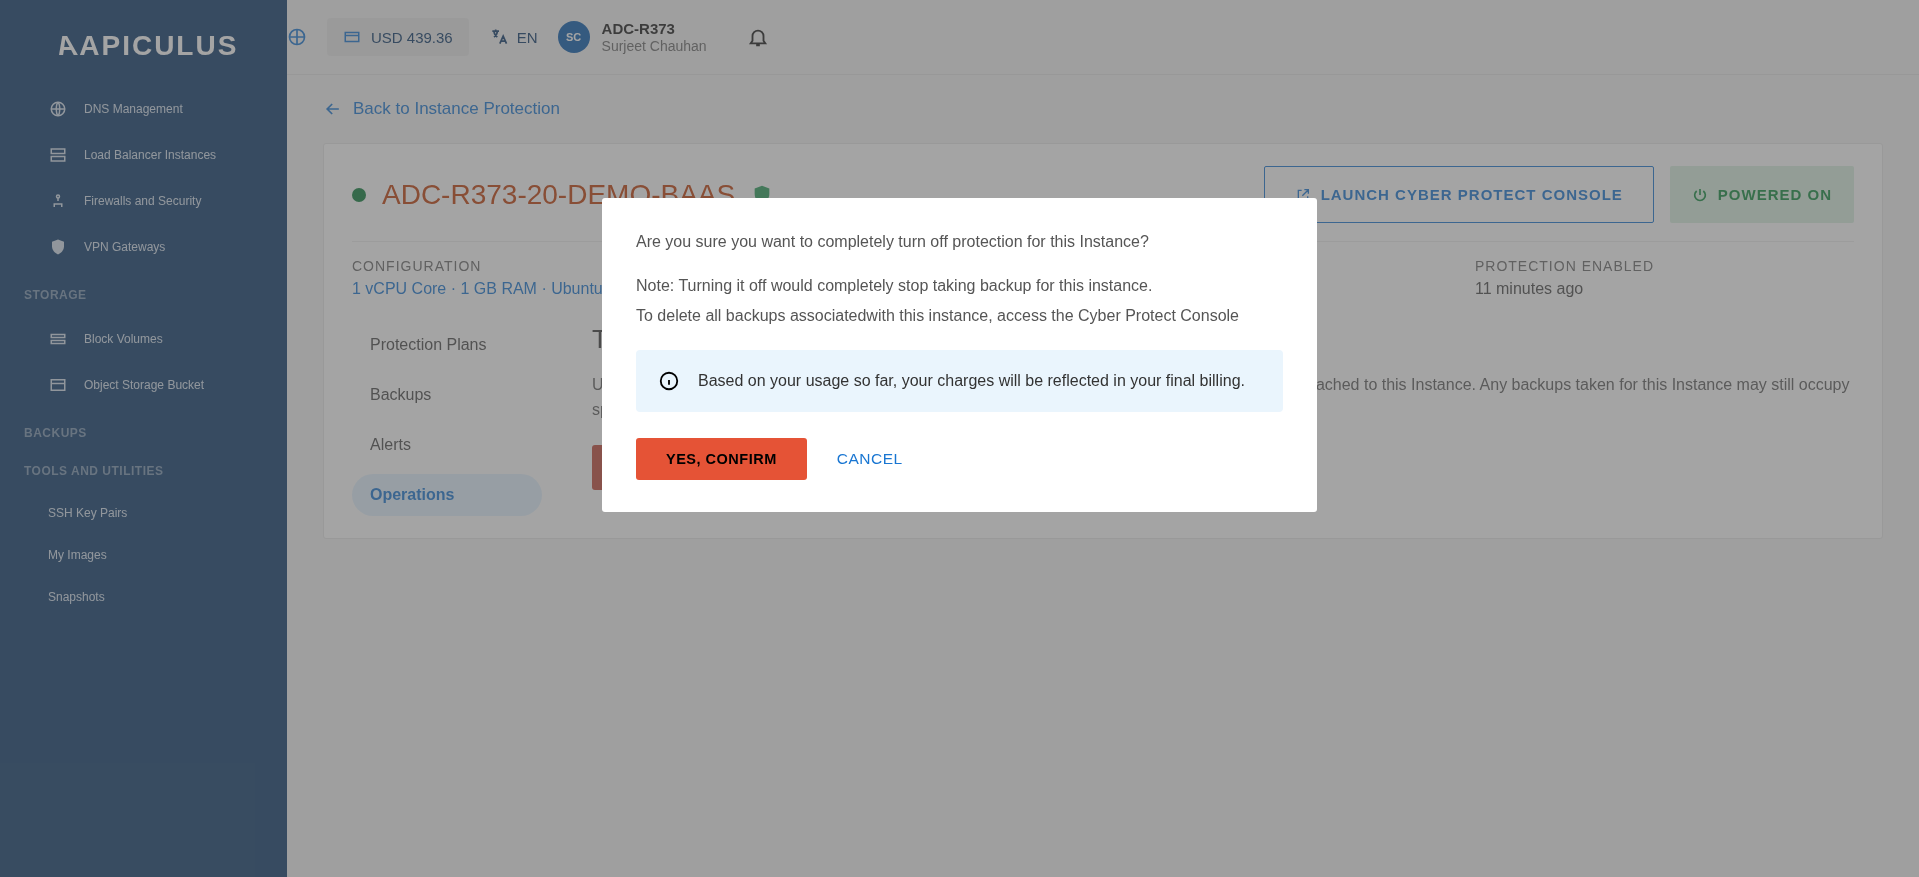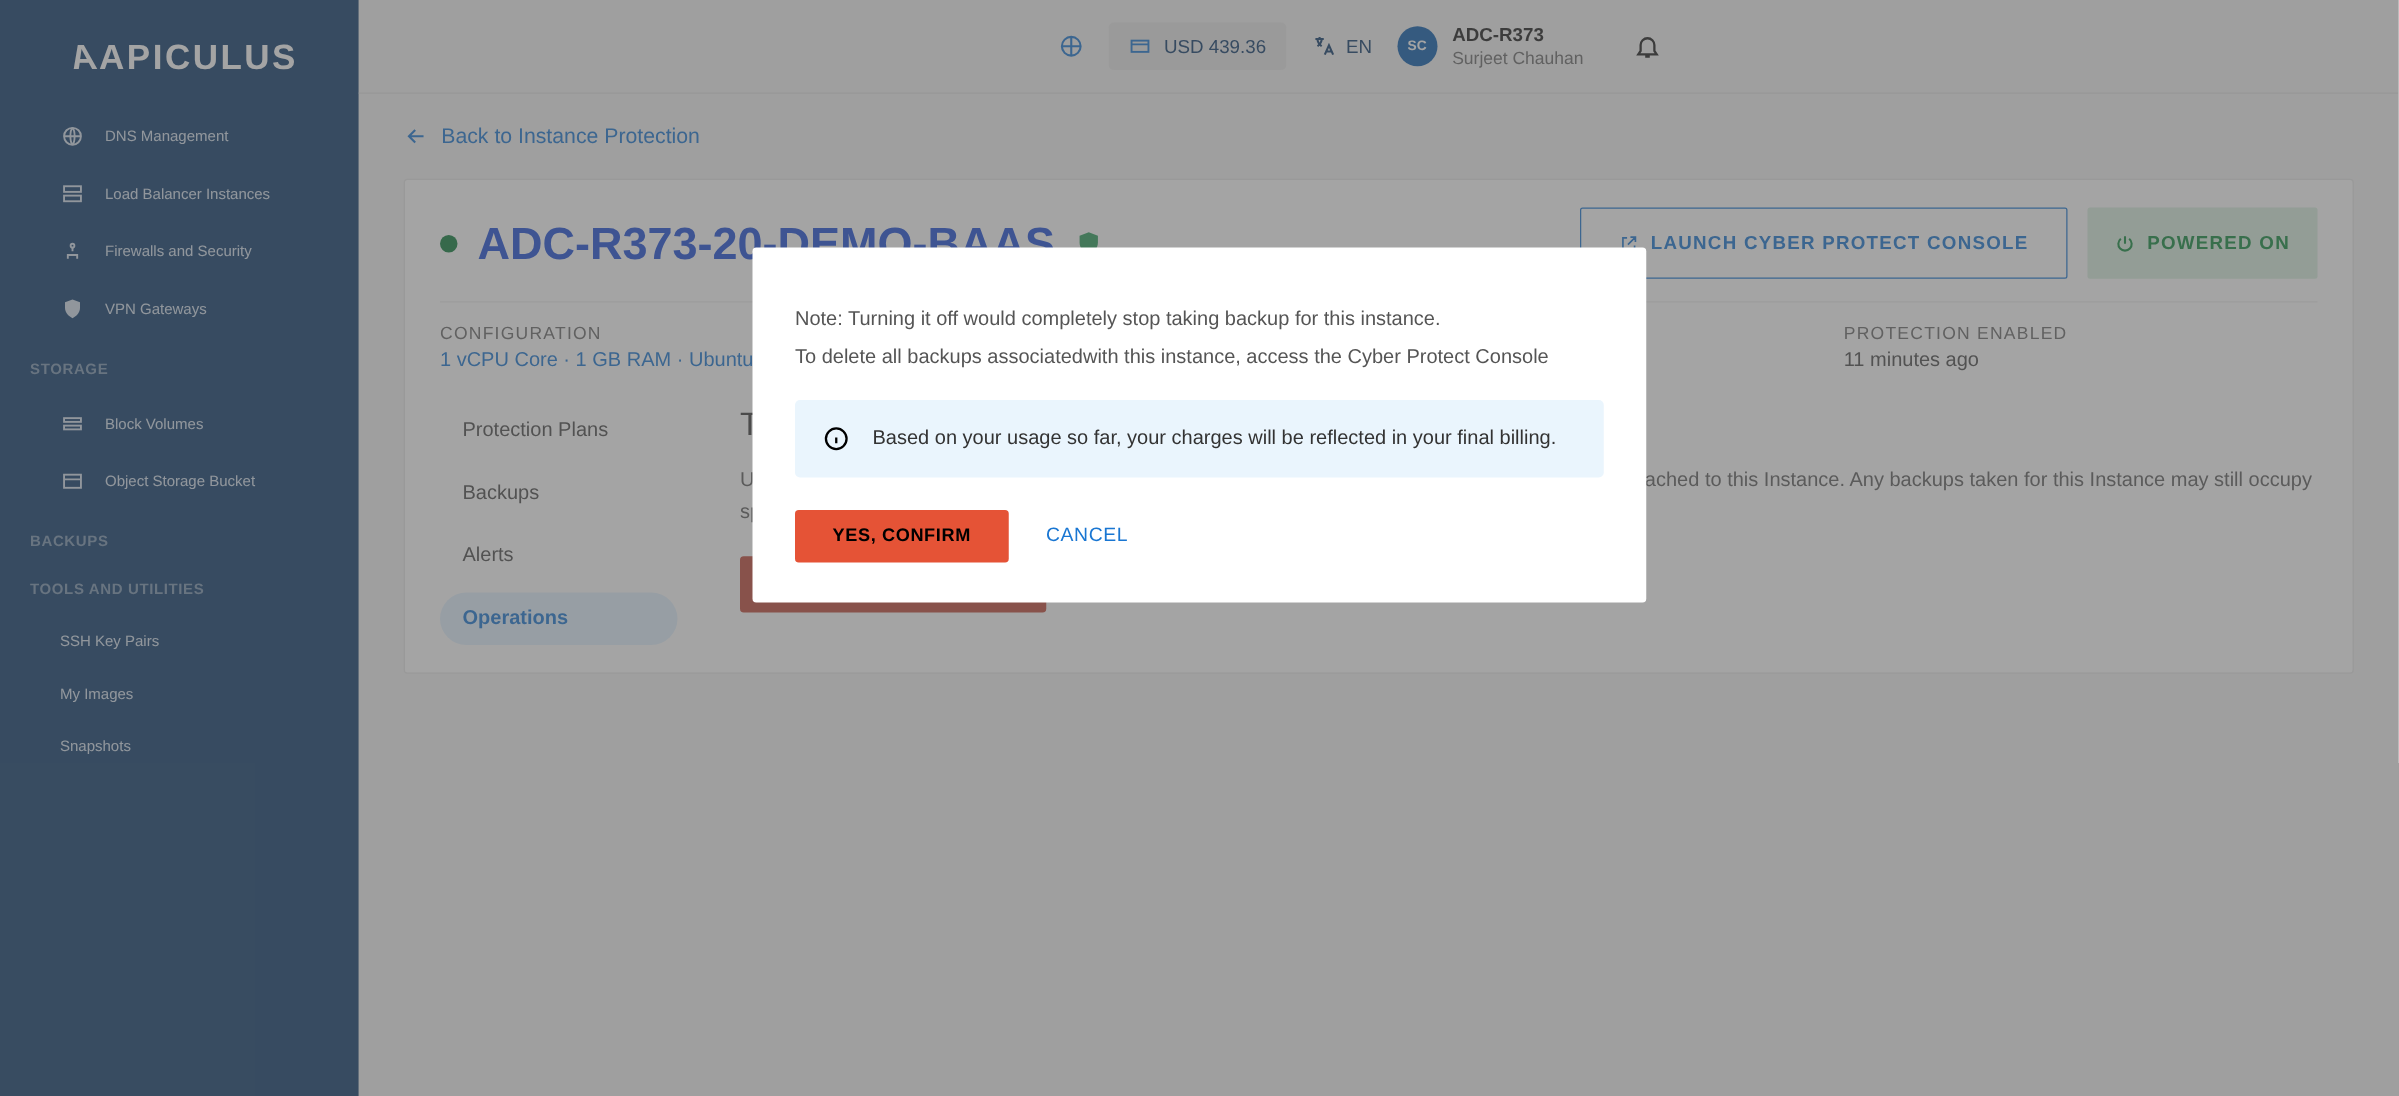--- a/index.html
+++ b/index.html
@@ -8,35 +8,35 @@
 .sidebar { width:287px; background:#0e3a6a; color:#b8cde0; flex-shrink:0; overflow:hidden; }
 .logo-wrap { padding:30px 0 20px 55px; }
 .logo { color:#fff; font-size:28px; font-weight:700; letter-spacing:2px; display:flex; align-items:center; }
 .logo-swoosh { display:inline-block; margin-right:2px; transform:scaleX(-1); font-style:italic; }
 .nav-section { padding:4px 0; }
 .section-label { color:#7a94b0; font-size:12px; font-weight:600; letter-spacing:0.5px; padding:14px 24px 10px; }
 .nav-item { display:flex; align-items:center; padding:14px 24px 14px 30px; color:#d5e1ee; font-size:12px; cursor:pointer; border-radius:4px; margin:0 18px; }
 .nav-item.active { background:#0a2f56; color:#fff; }
 .nav-item .icon { width:20px; margin-right:16px; display:inline-flex; justify-content:center; }
 .main { flex:1; background:#f3f3f3; display:flex; flex-direction:column; }
-.topbar { height:75px; display:flex; align-items:center; justify-content:center; padding:0 30px 0 0; gap:20px; border-bottom:1px solid #e4e4e4; }
+.topbar { height:75px; display:flex; align-items:center; justify-content:flex-start; padding:0 30px 0 0; gap:20px; border-bottom:1px solid #e4e4e4; }
 .top-item { display:flex; align-items:center; gap:8px; color:#0e3a6a; font-size:15px; }
 .balance-box { background:#e9e9e9; padding:10px 16px; border-radius:4px; display:flex; align-items:center; gap:10px; }
 .avatar { width:32px; height:32px; border-radius:50%; background:#0b5cad; color:#fff; font-size:11px; font-weight:600; display:flex; align-items:center; justify-content:center; }
 .user-block { display:flex; align-items:center; gap:12px; }
 .user-text small{ color:#6b6b6b; font-size:14px; display:block;}
 .user-text b{ color:#1a1a1a; font-weight:700; font-size:15px;}
 .bell { font-size:20px; color:#1a1a1a; margin-left:20px;}
 .content { padding:24px 36px; flex:1; overflow:auto; }
 .back-link { color:#1976d2; font-size:17px; display:flex; align-items:center; gap:10px; cursor:pointer; margin-bottom:24px;}
 .card { background:#fff; border:1px solid #e6e6e6; border-radius:3px; padding:22px 28px; }
 .inst-head { display:flex; align-items:center; justify-content:space-between; padding-bottom:18px; border-bottom:1px solid #eee; }
 .inst-title { display:flex; align-items:center; gap:16px; }
 .status-dot { width:14px; height:14px; border-radius:50%; background:#0c7c3a; }
-.inst-name { font-size:36px; color:#1d4ed8; font-weight:700; }
+.inst-name { font-size:28px; color:#c2410c; font-weight:400; }
 .shield { color:#2b9e5c; }
 .head-btns { display:flex; gap:16px;}
 .btn-outline { border:1.8px solid #1976d2; color:#1976d2; background:#fff; padding:12px 30px; font-size:15px; letter-spacing:1px; font-weight:600; border-radius:2px; display:flex; align-items:center; gap:10px; cursor:pointer;}
 .btn-power { background:#d9f0df; color:#118a3d; border:none; padding:20px 22px; font-size:15px; letter-spacing:1px; font-weight:600; border-radius:2px; display:flex; align-items:center; gap:10px; cursor:pointer;}
 .meta-row { display:flex; gap:120px; padding-top:16px; }
 .meta-col .meta-label{font-size:14px;letter-spacing:1px;color:#6a6a6a;margin-bottom:6px;}
 .meta-col .meta-val{font-size:16px;color:#1976d2;}
 .meta-col.right .meta-val{color:#4a4a4a;}
 .body-row { display:flex; margin-top:26px; gap:30px;}
 .tabs { width:190px; display:flex; flex-direction:column; gap:8px;}
@@ -245,20 +245,21 @@
             <div class="pane-text"><span>Use this option if you wish to Unprotect this Instance. </span><b>Note</b><span> that this will remove all Protection Plans attached to this Instance. Any backups taken for this Instance may still occupy space.</span></div>
             <button class="btn-danger">TURN OFF PROTECTION</button>
           </div>
         </div>
       </div>
     </div>
   </div>
 
   <div class="overlay">
     <div class="modal">
+      <p>Are you sure you want to completely turn off protection for this Instance?</p>
       <div class="spacer"></div>
       <p>Note: Turning it off would completely stop taking backup for this instance.</p>
       <p>To delete all backups associatedwith this instance, access the Cyber Protect Console</p>
       <div class="info-box">
         <span>
             <svg width="22" height="22" viewBox="0 0 24 24" fill="none" stroke="#000" stroke-width="2">
               <circle cx="12" cy="12" r="9"></circle>
               <path d="M12 8h.01M12 11v5"></path>
             </svg>
           </span>

